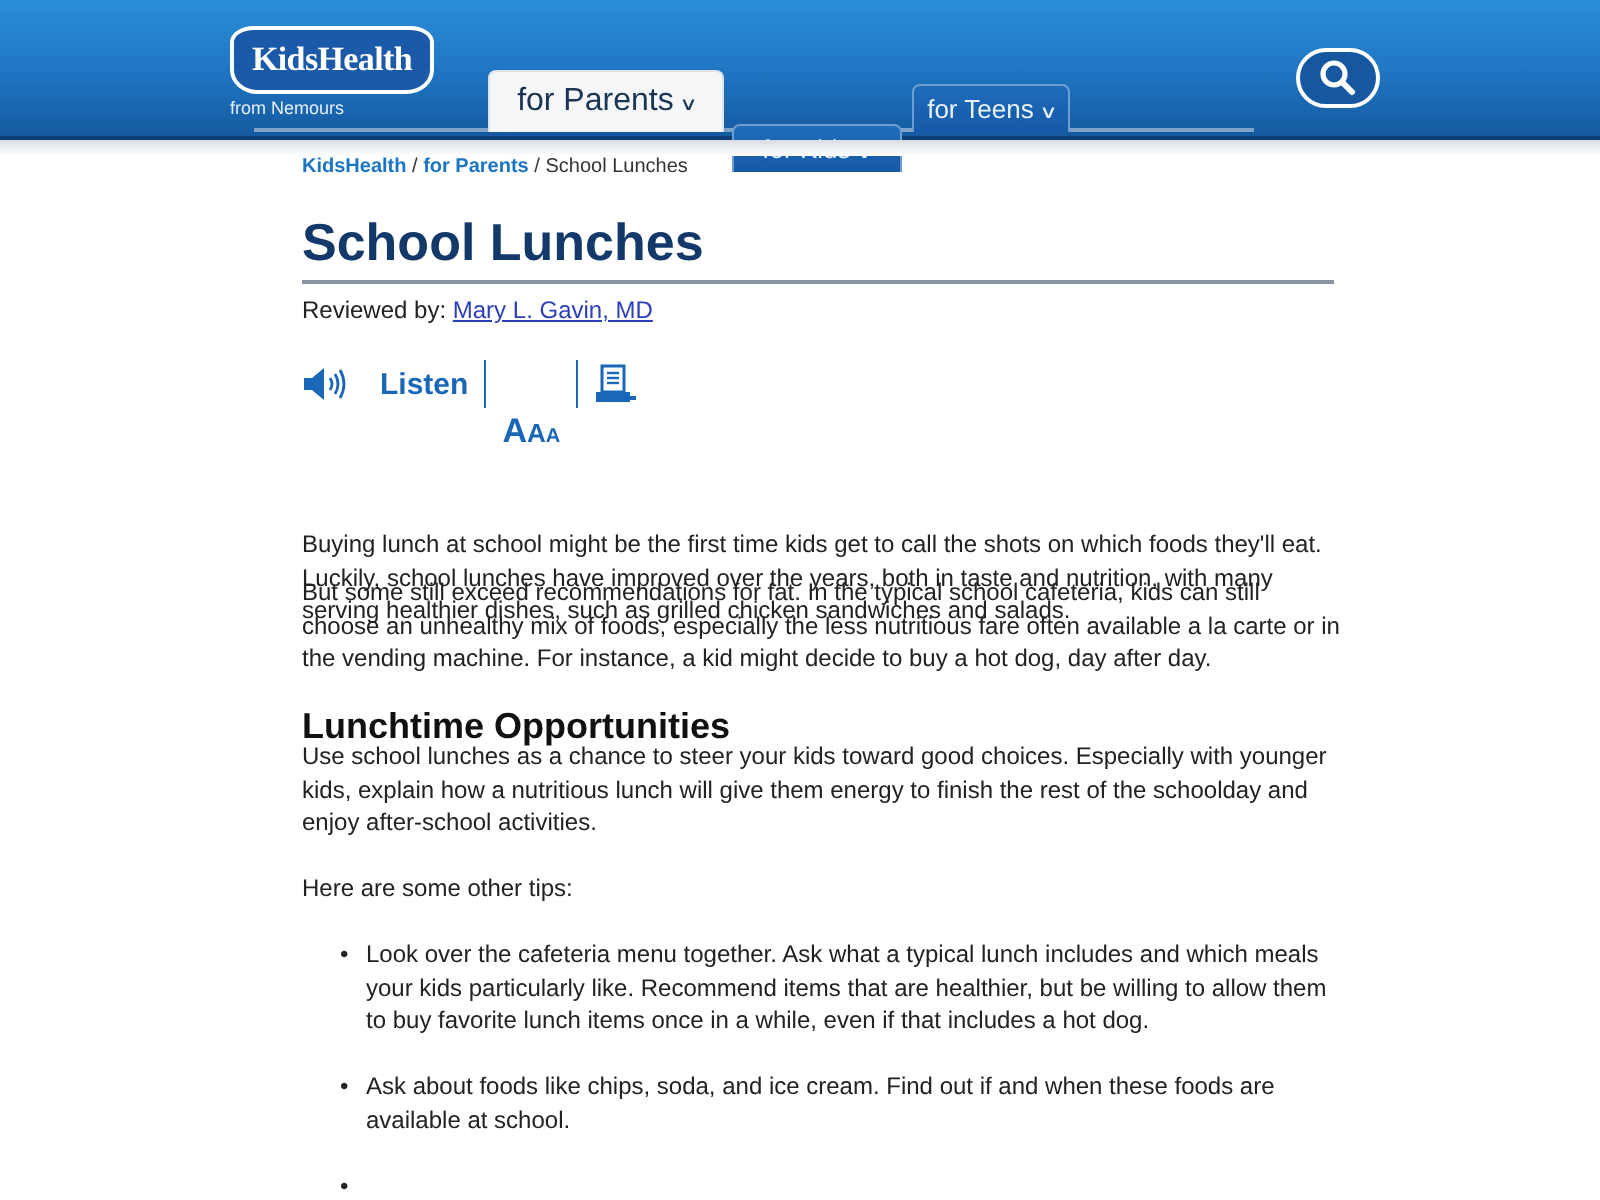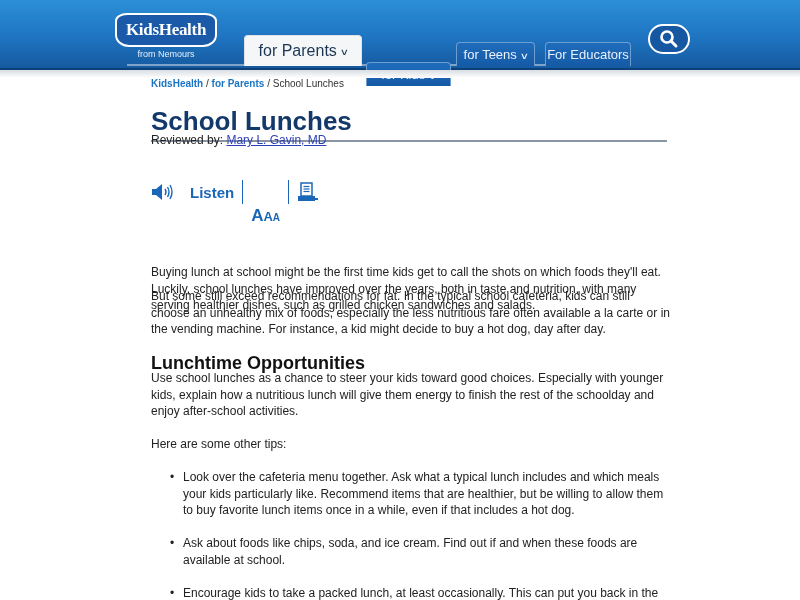--- a/index.html
+++ b/index.html
@@ -18,21 +18,21 @@
   .logo {
     position: absolute; left: 115px; top: 13px; width: 104px; height: 50px;
   }
   .logo-badge {
     position: absolute; left: 0; top: 0; width: 102px; height: 34px;
     background: #1a5aa8; border: 2px solid #ffffff; border-radius: 12px 12px 14px 14px / 8px 8px 12px 12px;
     display: flex; align-items: center; justify-content: center;
     color: #fff; font-family: "Liberation Serif", serif; font-weight: bold; font-size: 17px; letter-spacing: -0.3px;
   }
   .logo-sub {
-    position: absolute; left: 0; top: 36px; width: 102px; text-align: center;
+    position: absolute; left: 0; top: 36px; width: 102px; 
     color: #e6eef8; font-size: 9px;
   }
   .tab-rail {
     position: absolute; left: 127px; top: 64px; width: 500px; height: 2px; background: #7fa3c9;
   }
   .nav-tab {
     position: absolute; top: 42px; height: 24px;
     background: linear-gradient(to bottom, #1f6cbc, #155aa6);
     border: 1px solid #6e9ed0; border-bottom: none; border-radius: 4px 4px 0 0;
     color: #e9f1fb; font-size: 13px; display: flex; align-items: center; justify-content: center;
@@ -47,21 +47,21 @@
     position: absolute; left: 648px; top: 24px; width: 42px; height: 30px;
     border: 2px solid #ffffff; border-radius: 16px; background: #1657a2;
     display: flex; align-items: center; justify-content: center; cursor: pointer;
   }
   .breadcrumb { position: absolute; left: 151px; top: 78px; font-size: 10px; color: #333; }
   .breadcrumb a { color: #1a75c4; font-weight: bold; text-decoration: none; }
   .page-title {
     position: absolute; left: 151px; top: 106px; font-size: 26px; font-weight: bold; color: #13386a;
   }
   .title-rule { position: absolute; left: 151px; top: 140px; width: 516px; height: 2px; background: #8a95a3; }
-  .reviewed { position: absolute; left: 151px; top: 133px; font-size: 12px; color: #222; }
+  .reviewed { position: absolute; left: 151px; top: 148px; font-size: 12px; color: #222; }
   .reviewed a { color: #2c3fb8; text-decoration: underline; }
 
   .toolbar { position: absolute; left: 151px; top: 179px; height: 26px; display: flex; align-items: center; }
   .tool { display: flex; align-items: center; color: #1b67b7; cursor: pointer; }
   .tool-sep { width: 1px; height: 24px; background: #1b67b7; margin: 0 8px; }
   .listen-label { font-size: 15px; font-weight: bold; margin-left: 15px; color: #1b67b7; }
   .aaa { font-weight: bold; color: #1b67b7; margin-top: 48px; }
 
   .body-text { position: absolute; left: 151px; width: 520px; font-size: 12px; line-height: 16.5px; color: #222; }
   .p1 { top: 222px; margin-top: 42px; }
@@ -88,23 +88,20 @@
     <span>for Parents</span>
       <span class="chev">∨</span>
   </div>
   <div class="nav-tab" style="left:366px;width:85px;margin-top:20px;">
     <span>for Kids</span>
       <span class="chev">∨</span>
   </div>
   <div class="nav-tab" style="left:456px;width:79px;">
     <span>for Teens</span>
       <span class="chev">∨</span>
-  </div>
-  <div class="nav-tab" style="left:545px;width:86px;">
-    <span>For Educators</span>
   </div>
 
   <div class="search-btn">
     <svg width="20" height="20" viewBox="0 0 20 20">
       <circle cx="8" cy="8" r="5.5" fill="none" stroke="#ffffff" stroke-width="2.6"></circle>
       <line x1="12" y1="12" x2="17" y2="17" stroke="#ffffff" stroke-width="3" stroke-linecap="round"></line>
     </svg>
   </div>
 </div>
 <div class="header-shadow"></div>
@@ -151,14 +148,14 @@
 <p class="body-text p1">Buying lunch at school might be the first time kids get to call the shots on which foods they'll eat. Luckily, school lunches have improved over the years, both in taste and nutrition, with many serving healthier dishes, such as grilled chicken sandwiches and salads.</p>
 <p class="body-text p2">But some still exceed recommendations for fat. In the typical school cafeteria, kids can still choose an unhealthy mix of foods, especially the less nutritious fare often available a la carte or in the vending machine. For instance, a kid might decide to buy a hot dog, day after day.</p>
 
 <h2 class="h2">Lunchtime Opportunities</h2>
 <p class="body-text p3">Use school lunches as a chance to steer your kids toward good choices. Especially with younger kids, explain how a nutritious lunch will give them energy to finish the rest of the schoolday and enjoy after-school activities.</p>
 <p class="body-text p4">Here are some other tips:</p>
 
 <ul class="tips">
   <li><span class="bullet">•</span><span>Look over the cafeteria menu together. Ask what a typical lunch includes and which meals your kids particularly like. Recommend items that are healthier, but be willing to allow them to buy favorite lunch items once in a while, even if that includes a hot dog.</span></li>
   <li><span class="bullet">•</span><span>Ask about foods like chips, soda, and ice cream. Find out if and when these foods are available at school.</span></li>
-  <li><span class="bullet">•</span><span>Encourage kids to take a packed lunch, at least occasionally. This can put you back in the</span></li>
+  <li><span class="bullet">•</span></li>
 </ul>
 
 </body></html>

